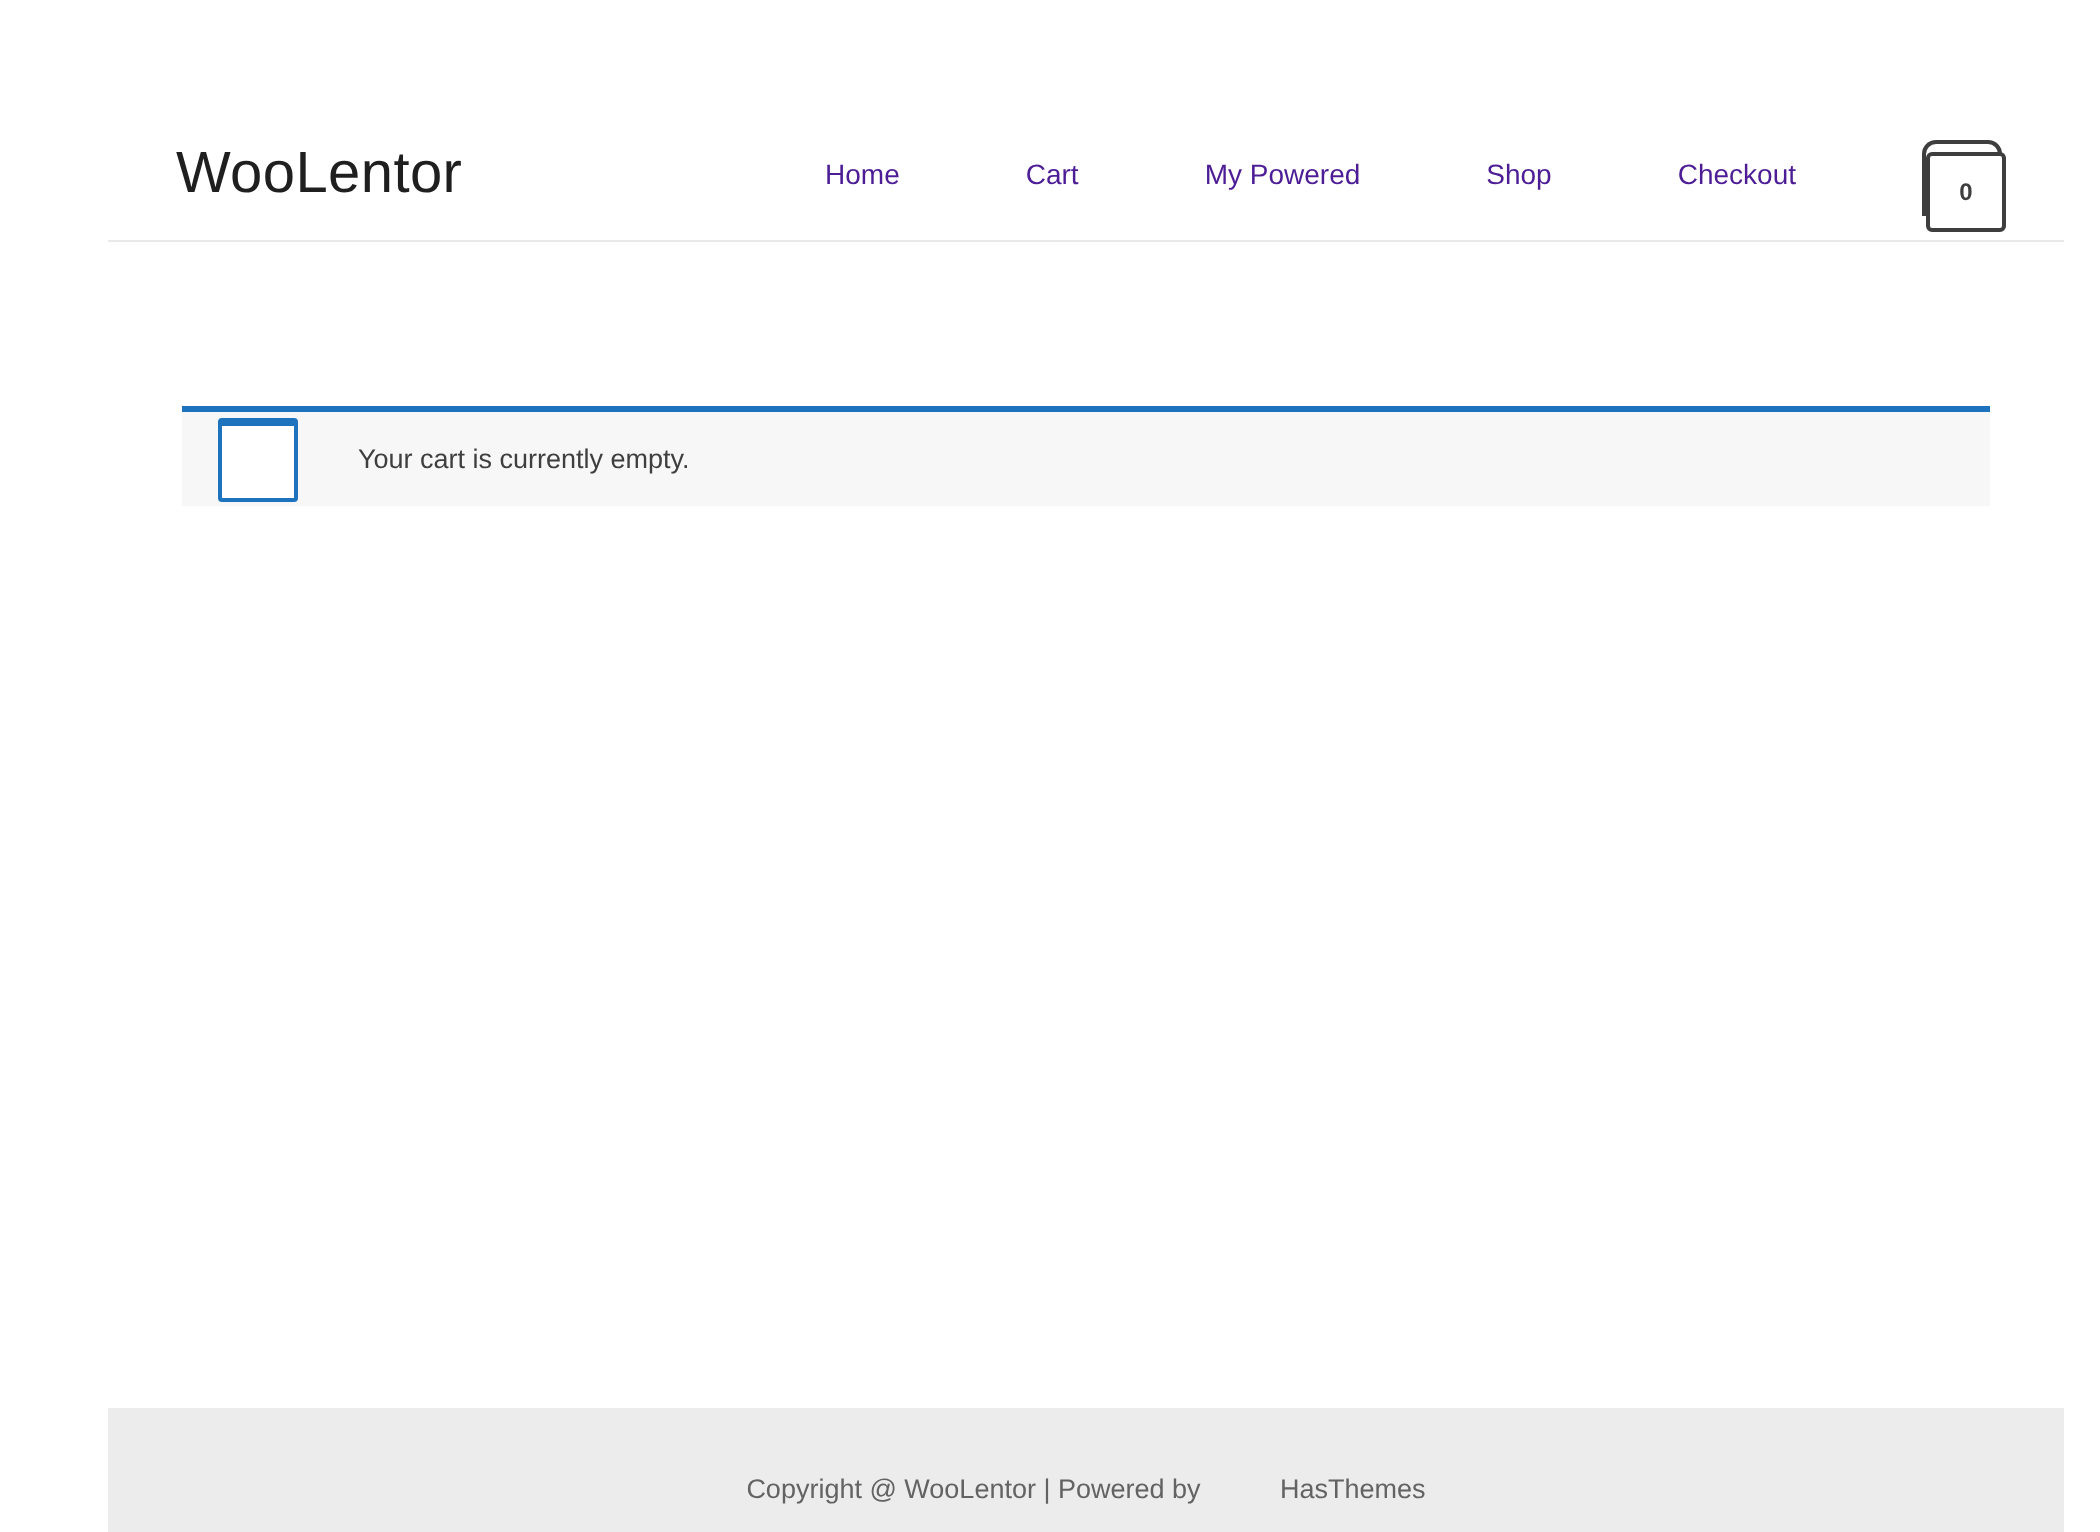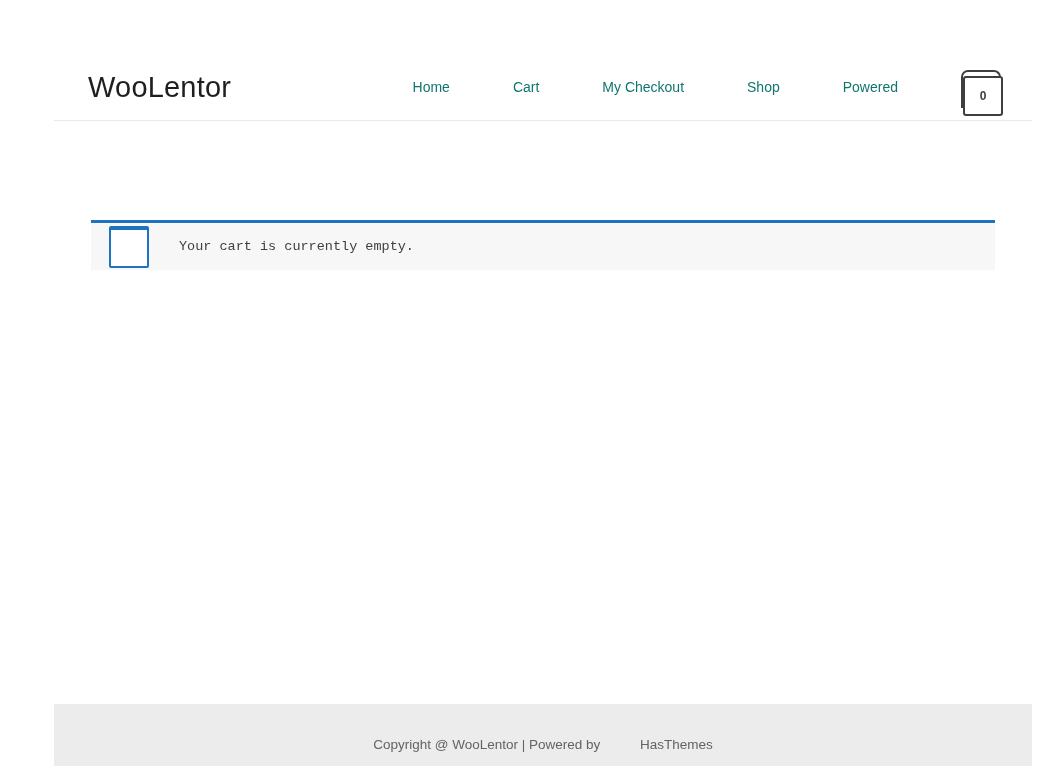--- a/index.html
+++ b/index.html
@@ -40,21 +40,21 @@
     align-items: center;
   }
   .main-nav {
     display: flex;
     align-items: center;
     gap: 27px;
     margin-right: 29px;
   }
   .nav-link {
     font-size: 14px;
-    color: #0f766e;
+    color: #4c1d95;
     text-decoration: none;
     cursor: pointer;
     white-space: nowrap;
   }
 
   
   .cart-link {
     position: relative;
     display: inline-block;
     width: 26px;
@@ -91,22 +91,21 @@
     color: #3e3e3e;
   }
 
   
   .site-main {
     flex: 1 1 auto;
     background: #ffffff;
   }
   .container {
     width: 940px;
-    margin: 17px auto;
-    font-family: Liberation Mono, monospace;
+    margin: 0 auto;
   }
   .woocommerce-info {
     margin-top: 46px;
     background: #f7f7f7;
     border-top: 3px solid #1e73be;
     height: 50px;
     display: flex;
     align-items: center;
     padding-left: 18px;
   }
@@ -149,23 +148,23 @@
 
 <div class="page">
 
   <header class="site-header">
     <a class="logo">WooLentor</a>
 
     <div class="header-right">
       <nav class="main-nav">
         <a class="nav-link">Home</a>
         <a class="nav-link">Cart</a>
-        <a class="nav-link">My Checkout</a>
+        <a class="nav-link">My Powered</a>
         <a class="nav-link">Shop</a>
-        <a class="nav-link">Powered</a>
+        <a class="nav-link">Checkout</a>
       </nav>
 
       <a class="cart-link">
         <span class="bag-handle"></span>
         <span class="bag-body">
           <span>0</span>
         </span>
       </a>
     </div>
   </header>

